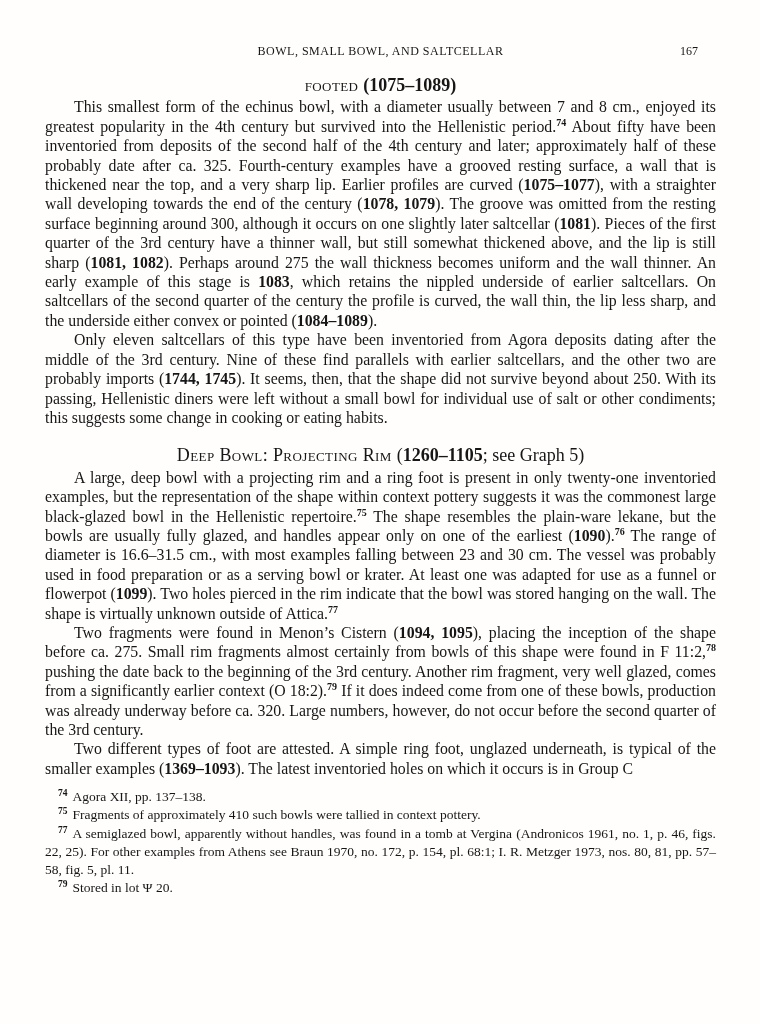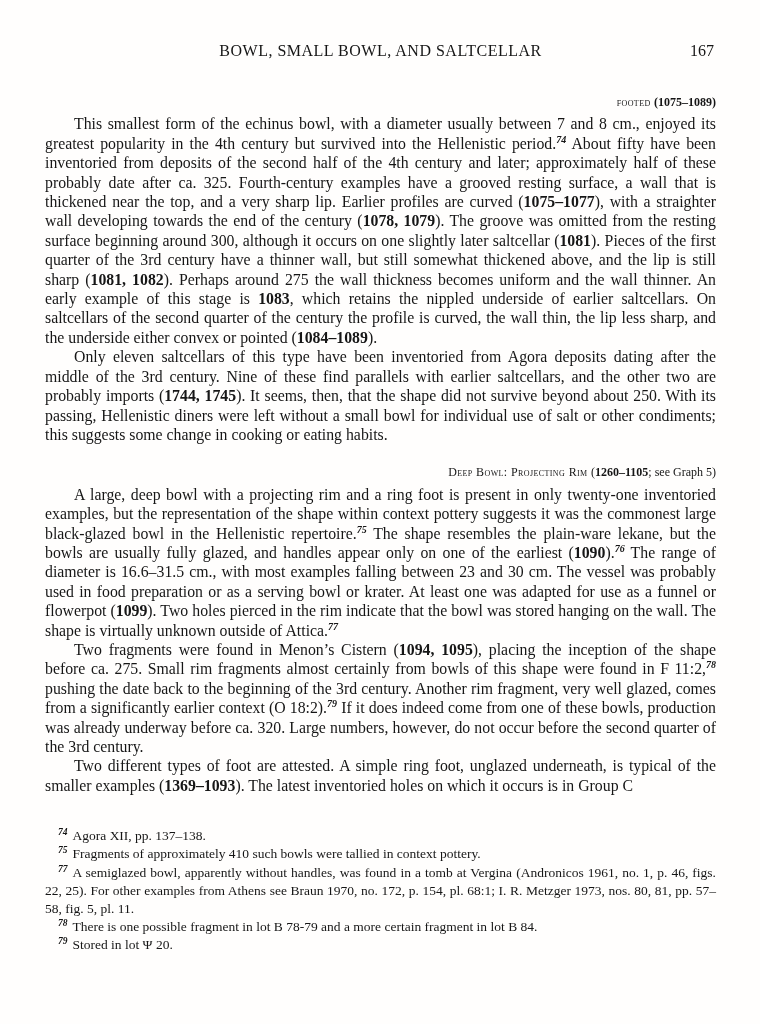--- a/index.html
+++ b/index.html
@@ -17,69 +17,68 @@
   .page {
     box-sizing: border-box;
     width: 760px;
     height: 1024px;
     padding: 42px 44px 0 45px;
     background: #fffefd;
   }
   .running-head {
     position: relative;
     height: 18px;
-    margin-bottom: 33px;
-    font-size: 16px;
+    margin-bottom: 16px;
+    font-size: 12px;
     line-height: 18px;
     letter-spacing: 0.5px;
   }
   .rh-title {
     display: block;
     text-align: center;
   }
   .page-number {
     position: absolute;
-    right: 2px;
+    right: 18px;
     top: 0;
     letter-spacing: 0;
   }
   .content {
     font-size: 15.8px;
     line-height: 19.4px;
     text-align: justify;
   }
   .content h2.heading {
-    font-size: 12px;
+    font-size: 18px;
     font-weight: normal;
     margin: 19px 0 2px 0;
-    text-align: right;
+    text-align: center;
   }
   .content h2.heading:first-child {
     margin-top: 0;
   }
   .content p.para {
     margin: 0;
     text-indent: 29px;
   }
   .sc {
     font-variant: small-caps;
     letter-spacing: 0.4px;
   }
   .b { font-weight: bold; }
   .i { }
   .sup {
     font-weight: bold;
     font-size: 10px;
     line-height: 0;
     vertical-align: 6px;
     letter-spacing: 0;
-    font-style: italic;
   }
   .footnotes {
-    margin-top: 32px;
+    margin-top: 10px;
     font-size: 13.5px;
     line-height: 18.2px;
     text-align: justify;
   }
   .footnote {
     margin: 0;
     text-indent: 13px;
   }
   .footnote .sup {
     font-size: 9.5px;
@@ -103,16 +102,15 @@
       <h2 class="heading"><span class="sc">Deep Bowl: Projecting Rim </span><span>(</span><span class="b">1260–1105</span><span>; see Graph 5)</span></h2>
       <p class="para"><span>A large, deep bowl with a projecting rim and a ring foot is present in only twenty-one inventoried examples, but the representation of the shape within context pottery suggests it was the commonest large black-glazed bowl in the Hellenistic repertoire.</span><span class="sup">75</span><span> The shape resembles the plain-ware lekane, but the bowls are usually fully glazed, and handles appear only on one of the earliest (</span><span class="b">1090</span><span>).</span><span class="sup">76</span><span> The range of diameter is 16.6–31.5 cm., with most examples falling between 23 and 30 cm. The vessel was probably used in food preparation or as a serving bowl or krater. At least one was adapted for use as a funnel or flowerpot (</span><span class="b">1099</span><span>). Two holes pierced in the rim indicate that the bowl was stored hanging on the wall. The shape is virtually unknown outside of Attica.</span><span class="sup">77</span></p>
       <p class="para"><span>Two fragments were found in Menon’s Cistern (</span><span class="b">1094, 1095</span><span>), placing the inception of the shape before </span><span class="i">ca.</span><span> 275. Small rim fragments almost certainly from bowls of this shape were found in F 11:2,</span><span class="sup">78</span><span> pushing the date back to the beginning of the 3rd century. Another rim fragment, very well glazed, comes from a significantly earlier context (O 18:2).</span><span class="sup">79</span><span> If it does indeed come from one of these bowls, production was already underway before </span><span class="i">ca.</span><span> 320. Large numbers, however, do not occur before the second quarter of the 3rd century.</span></p>
       <p class="para"><span>Two different types of foot are attested. A simple ring foot, unglazed underneath, is typical of the smaller examples (</span><span class="b">1369–1093</span><span>). The latest inventoried holes on which it occurs is in Group C</span></p>
     </div>
 
   <div class="footnotes">
       <div class="footnote"><span class="sup">74</span><span class="i">Agora</span><span> XII, pp. 137–138.</span></div>
       <div class="footnote"><span class="sup">75</span><span>Fragments of approximately 410 such bowls were tallied in context pottery.</span></div>
       <div class="footnote"><span class="sup">77</span><span>A semiglazed bowl, apparently without handles, was found in a tomb at Vergina (Andronicos 1961, no. 1, p. 46, figs. 22, 25). For other examples from Athens see Braun 1970, no. 172, p. 154, pl. 68:1; I. R. Metzger 1973, nos. 80, 81, pp. 57–58, fig. 5, pl. 11.</span></div>
-      <div class="footnote"><span class="sup">78</span><span>There is one possible fragment in lot B 78-79 and a more certain fragment in lot B 84.</span></div>
       <div class="footnote"><span class="sup">79</span><span>Stored in lot Ψ 20.</span></div>
     </div>
 </div>
 
 </body></html>

